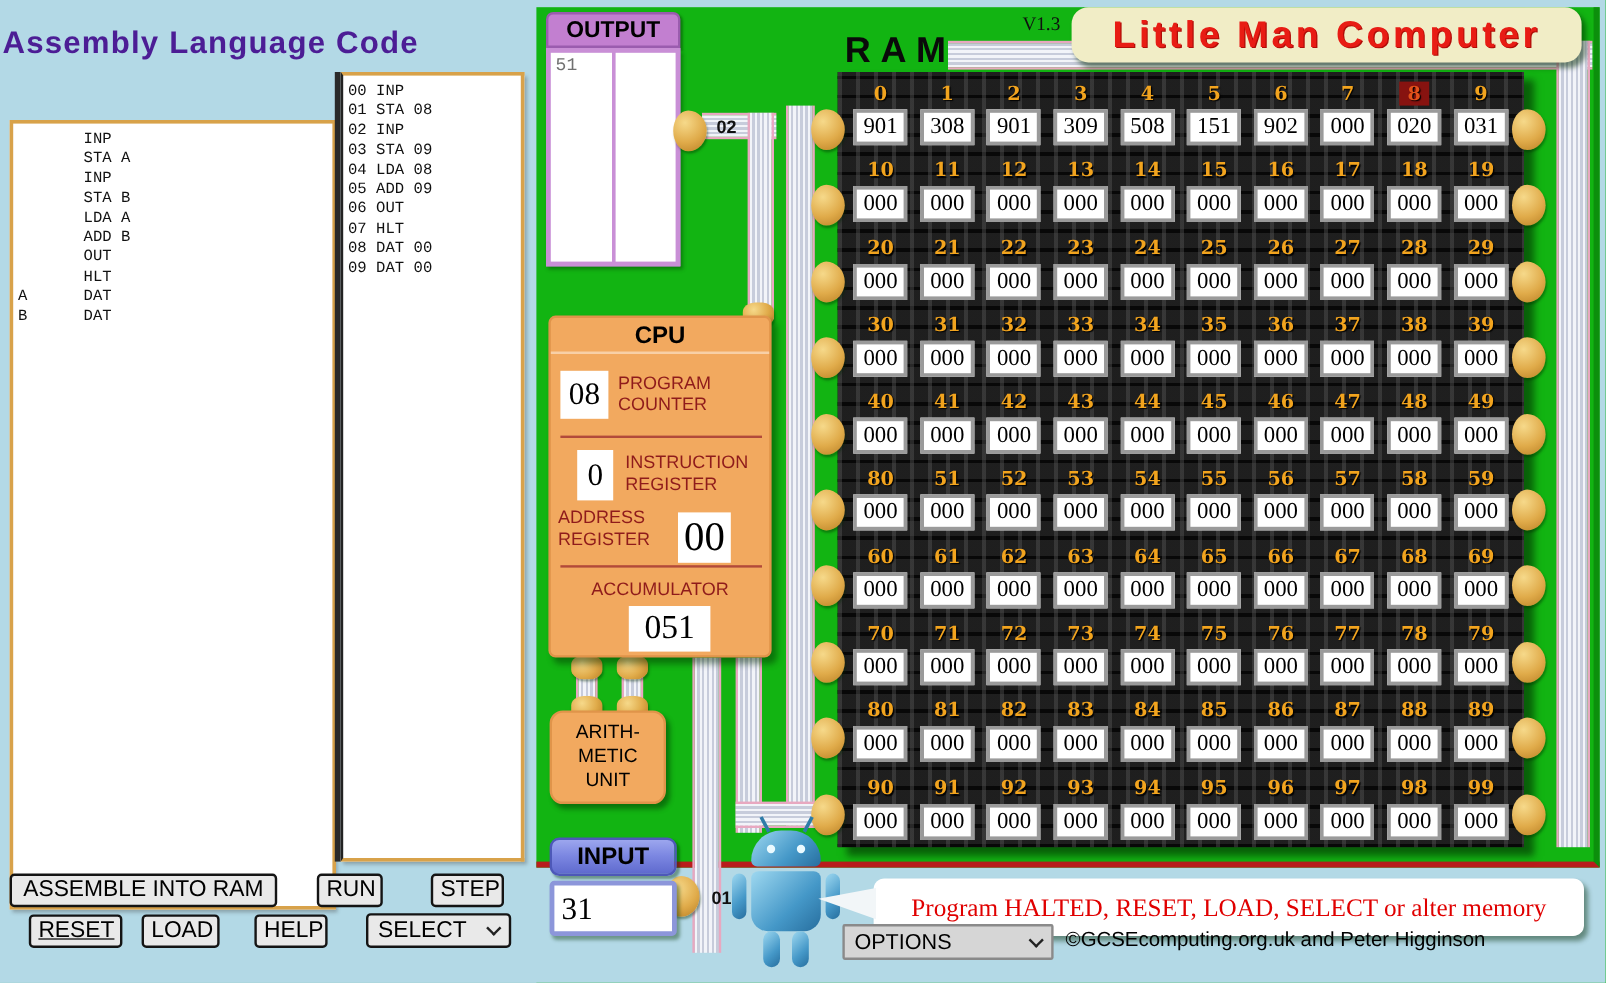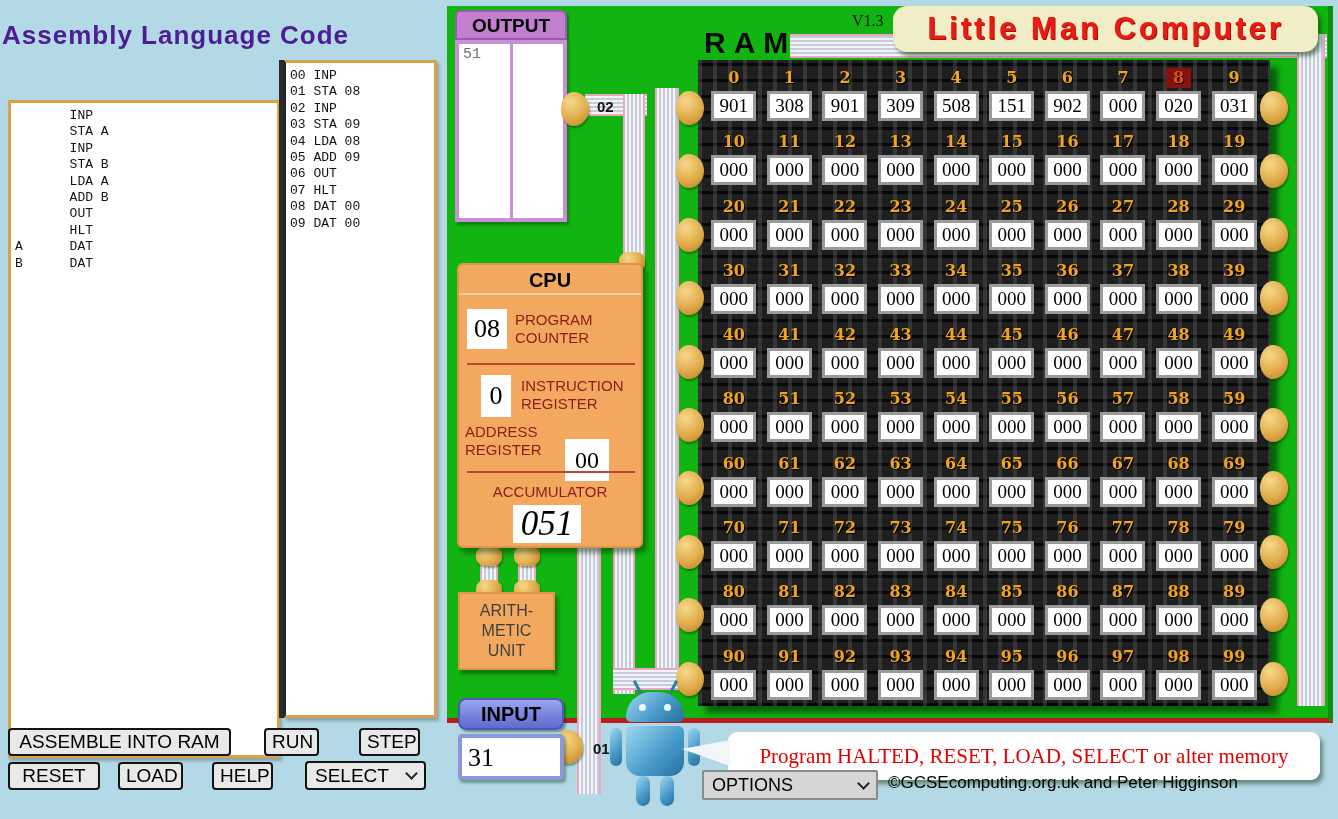--- a/index.html
+++ b/index.html
@@ -13,21 +13,21 @@
   .code-box pre { font-family:"Liberation Mono", monospace; font-size:13px; line-height:16.4px; color:#111; padding:5px 4px; white-space:pre; }
   #src-box   { left:8px;  top:60px; width:272px; height:658px;margin-top:40px; }
   #list-box  { left:284px; top:60px; width:153px; height:658px; border-left:2px solid #222; }
   .code-divider { position:absolute; left:279px; top:60px; width:5px; height:658px; background:#2a2a2a; }
 
   .btn { position:absolute; background:#e9e9e9; border:2px solid #141414; border-radius:4px; font-family:"Liberation Sans",sans-serif;
          font-size:19px; color:#000; text-align:center; cursor:pointer; padding:0 6px; height:28px; line-height:24px; }
   #btn-assemble { left:8px;   top:728px; width:223px; }
   #btn-run      { left:264px; top:728px; width:55px;  }
   #btn-step     { left:359px; top:728px; width:61px;  }
-  #btn-reset    { left:8px;   top:762px; width:92px;  }
+  #btn-reset    { left:24px;   top:762px; width:78px;text-decoration:underline;  }
   #btn-load     { left:118px; top:762px; width:65px;  }
   #btn-help     { left:212px; top:762px; width:61px;  }
   .dropdown { position:absolute; background:#e9e9e9; border:2px solid #141414; border-radius:4px; display:flex; align-items:center;
               font-size:19px; padding:0 8px; cursor:pointer; }
   #sel-select { left:305px; top:761px; width:121px; height:29px; }
   .chev { width:9px; height:9px; border-right:2px solid #222; border-bottom:2px solid #222; transform:rotate(45deg); margin-left:auto; margin-top:-4px; }
 
   
   .board { position:absolute; left:447px; top:6px; width:886px; height:717px; background:#12b412;
            border-right:5px solid #0c8f0c; border-bottom:5px solid #b91c1c; }
@@ -77,22 +77,22 @@
   .cpu-box { position:absolute; left:10px; top:257px; width:186px; height:285px; background:#f2a95f; border:2px solid #e0944a;
              border-radius:6px; box-shadow:4px 5px 5px rgba(0,40,0,.45); z-index:5; }
   .cpu-head { text-align:center; font-weight:bold; font-size:20px; color:#000; padding-top:4px; height:30px;
               border-bottom:2px solid rgba(255,255,255,.45); }
   .reg-label { position:absolute; color:#8f1b1b; font-size:15px; line-height:18px; }
   .reg-value { position:absolute; background:#fff; text-align:center; font-family:"Liberation Serif",serif; color:#000; }
   .cpu-divider { position:absolute; left:8px; width:168px; height:2px; background:#b24a3a; }
 
   
   .alu-box { position:absolute; left:11px; top:586px; width:97px; height:78px; background:#f2a95f; border:2px solid #e0944a;
-             border-radius:0; box-shadow:3px 4px 4px rgba(0,40,0,.45); z-index:5;
-             color:#404040; font-size:16px; line-height:20px; text-align:center; padding-top:7px; white-space:pre-line; }
+             border-radius:11px; box-shadow:3px 4px 4px rgba(0,40,0,.45); z-index:5;
+             color:#000000; font-size:16px; line-height:20px; text-align:center; padding-top:7px; white-space:pre-line; }
 
   
   .input-box { position:absolute; left:11px; top:692px; width:106px; height:84px; z-index:5; }
   .input-head { background:linear-gradient(180deg,#9ca6ee,#7d88e2 45%,#5f6ace); border:2px solid #4d58b8; border-radius:8px;
                 height:32px; text-align:center; font-weight:bold; font-size:20px; line-height:28px; color:#000;
                 box-shadow:2px 2px 2px rgba(0,50,0,.4); }
   .input-field { margin-top:4px; background:#fff; border:4px solid #8c96da; border-radius:4px; height:46px;
                  font-family:"Liberation Serif",serif; font-size:26px; color:#000; padding:2px 6px; line-height:36px;
                  box-shadow:2px 3px 3px rgba(0,50,0,.4); }
 
@@ -593,24 +593,24 @@
     </div>
 
   <div class="cpu-box">
     <div class="cpu-head">CPU</div>
     <div class="reg-value" style="left:8px; top:44px; width:40px; height:40px; font-size:26px; line-height:40px;">08</div>
     <div class="reg-label" style="left:56px; top:46px; width:110px;">PROGRAM COUNTER</div>
     <div class="cpu-divider" style="top:98px;"></div>
     <div class="reg-value" style="left:22px; top:110px; width:30px; height:42px; font-size:26px; line-height:42px;">0</div>
     <div class="reg-label" style="left:62px; top:112px; width:116px;">INSTRUCTION REGISTER</div>
     <div class="reg-label" style="left:6px; top:158px; width:96px;">ADDRESS REGISTER</div>
-    <div class="reg-value" style="left:106px; top:174px; width:44px; height:42px; font-size:24px; line-height:42px;">00</div>
+    <div class="reg-value" style="left:106px; top:162px; width:44px; height:42px; font-size:34px; line-height:42px;">00</div>
     <div class="cpu-divider" style="top:206px;"></div>
     <div class="reg-label" style="left:0; top:218px; width:100%; text-align:center;">ACCUMULATOR</div>
-    <div class="reg-value" style="left:54px; top:240px; width:68px; height:38px; font-size:35px; line-height:38px;font-style:italic;">051</div>
+    <div class="reg-value" style="left:65px; top:240px; width:68px; height:38px; font-size:28px; line-height:38px;">051</div>
   </div>
 
   <div class="pin small" style="left:29px; top:540px;"></div>
   <div class="pin small" style="left:67px; top:540px;"></div>
   <div class="pin small" style="left:29px; top:574px;"></div>
   <div class="pin small" style="left:67px; top:574px;"></div>
   <div class="pin small" style="left:172px; top:246px;"></div>
 
   <div class="alu-box">ARITH-
 METIC

